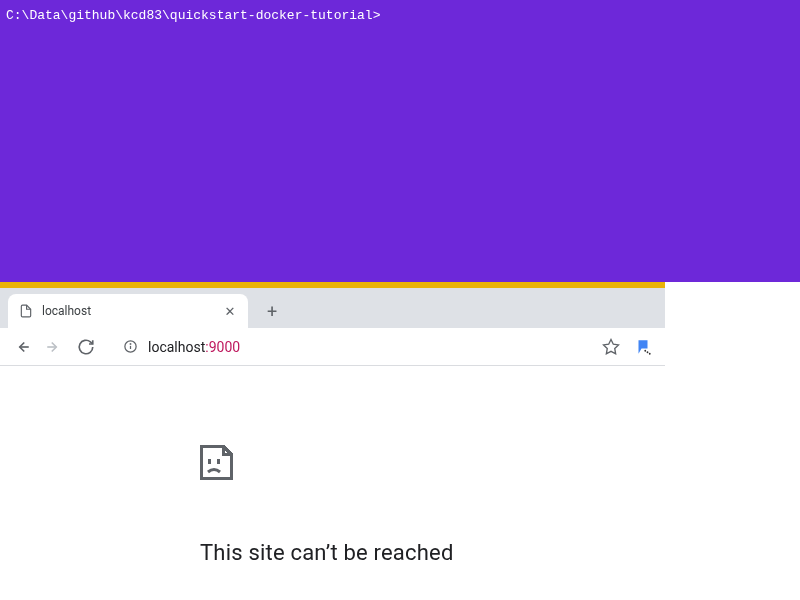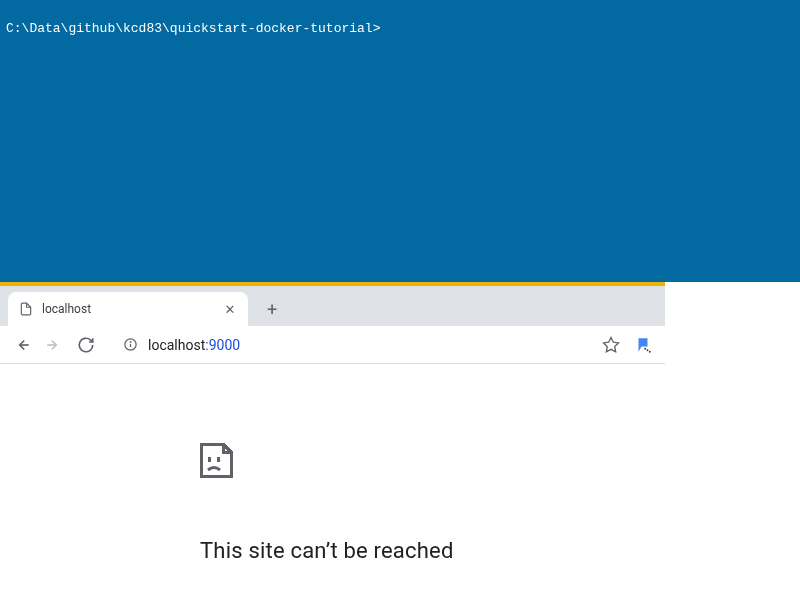--- a/index.html
+++ b/index.html
@@ -2,35 +2,35 @@
 <html><head>
   <meta charset="utf-8">
   <style>
     * { margin: 0; padding: 0; box-sizing: border-box; }
     body { width: 800px; height: 600px; overflow: hidden; font-family: -apple-system, BlinkMacSystemFont, "Segoe UI", Roboto, sans-serif; }
     
     
     .terminal {
       width: 800px;
       height: 282px;
-      background: #0369a1;
+      background: #6d28d9;
       color: #fff;
       font-family: Consolas, "Courier New", monospace;
       font-size: 13px;
-      padding: 21px 6px;
+      padding: 8px 6px;
       line-height: 1.2;
     }
     .terminal-prompt { white-space: pre; }
     
     
     .browser {
       width: 665px;
       height: 318px;
       background: #fff;
-      border-top: 4px solid #eab308;
+      border-top: 6px solid #eab308;
     }
     
     
     .tab-strip {
       height: 40px;
       background: #dee1e6;
       display: flex;
       align-items: flex-end;
       padding-top: 6px;
     }
@@ -122,21 +122,21 @@
       width: 16px;
       height: 16px;
       display: inline-flex;
       align-items: center;
       justify-content: center;
       color: #5f6368;
       margin-right: 10px;
     }
     .site-info svg { width: 15px; height: 15px; }
     .url-host { color: #202124; }
-    .url-port { color: #1d4ed8; }
+    .url-port { color: #be185d; }
     .star-btn {
       width: 28px;
       height: 28px;
       display: inline-flex;
       align-items: center;
       justify-content: center;
       color: #5f6368;
       cursor: pointer;
       margin-right: 8px;
     }

